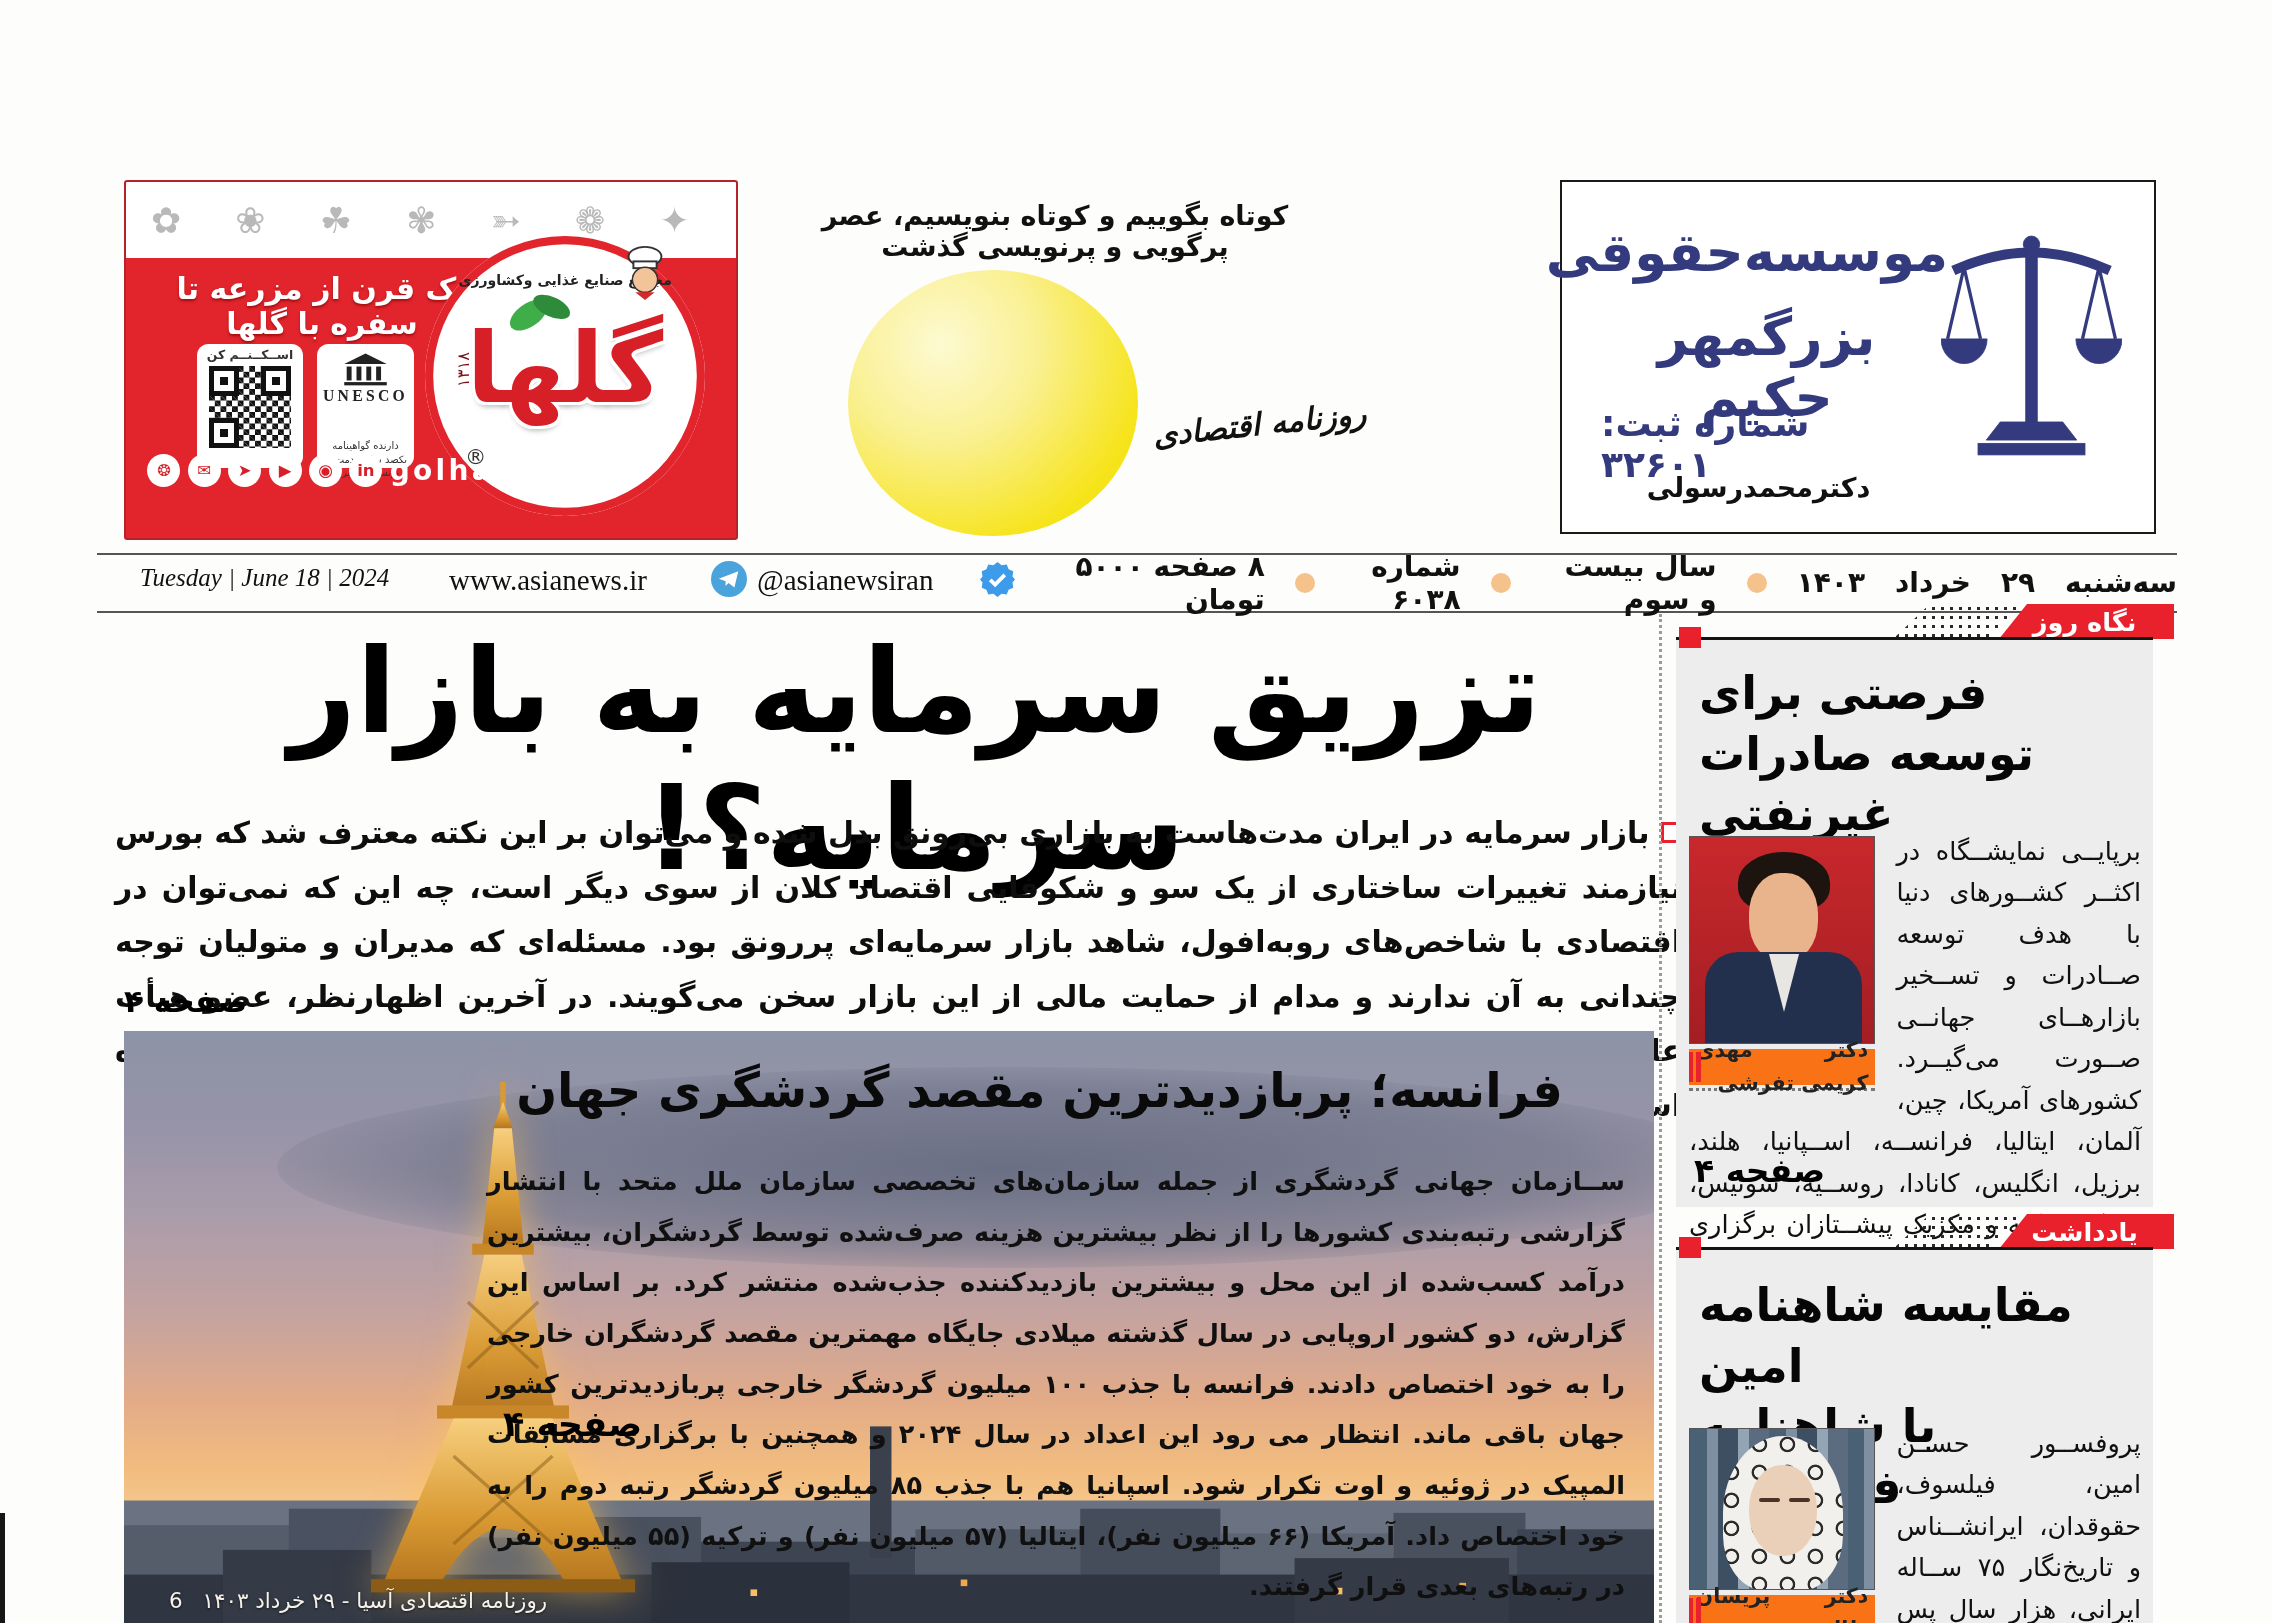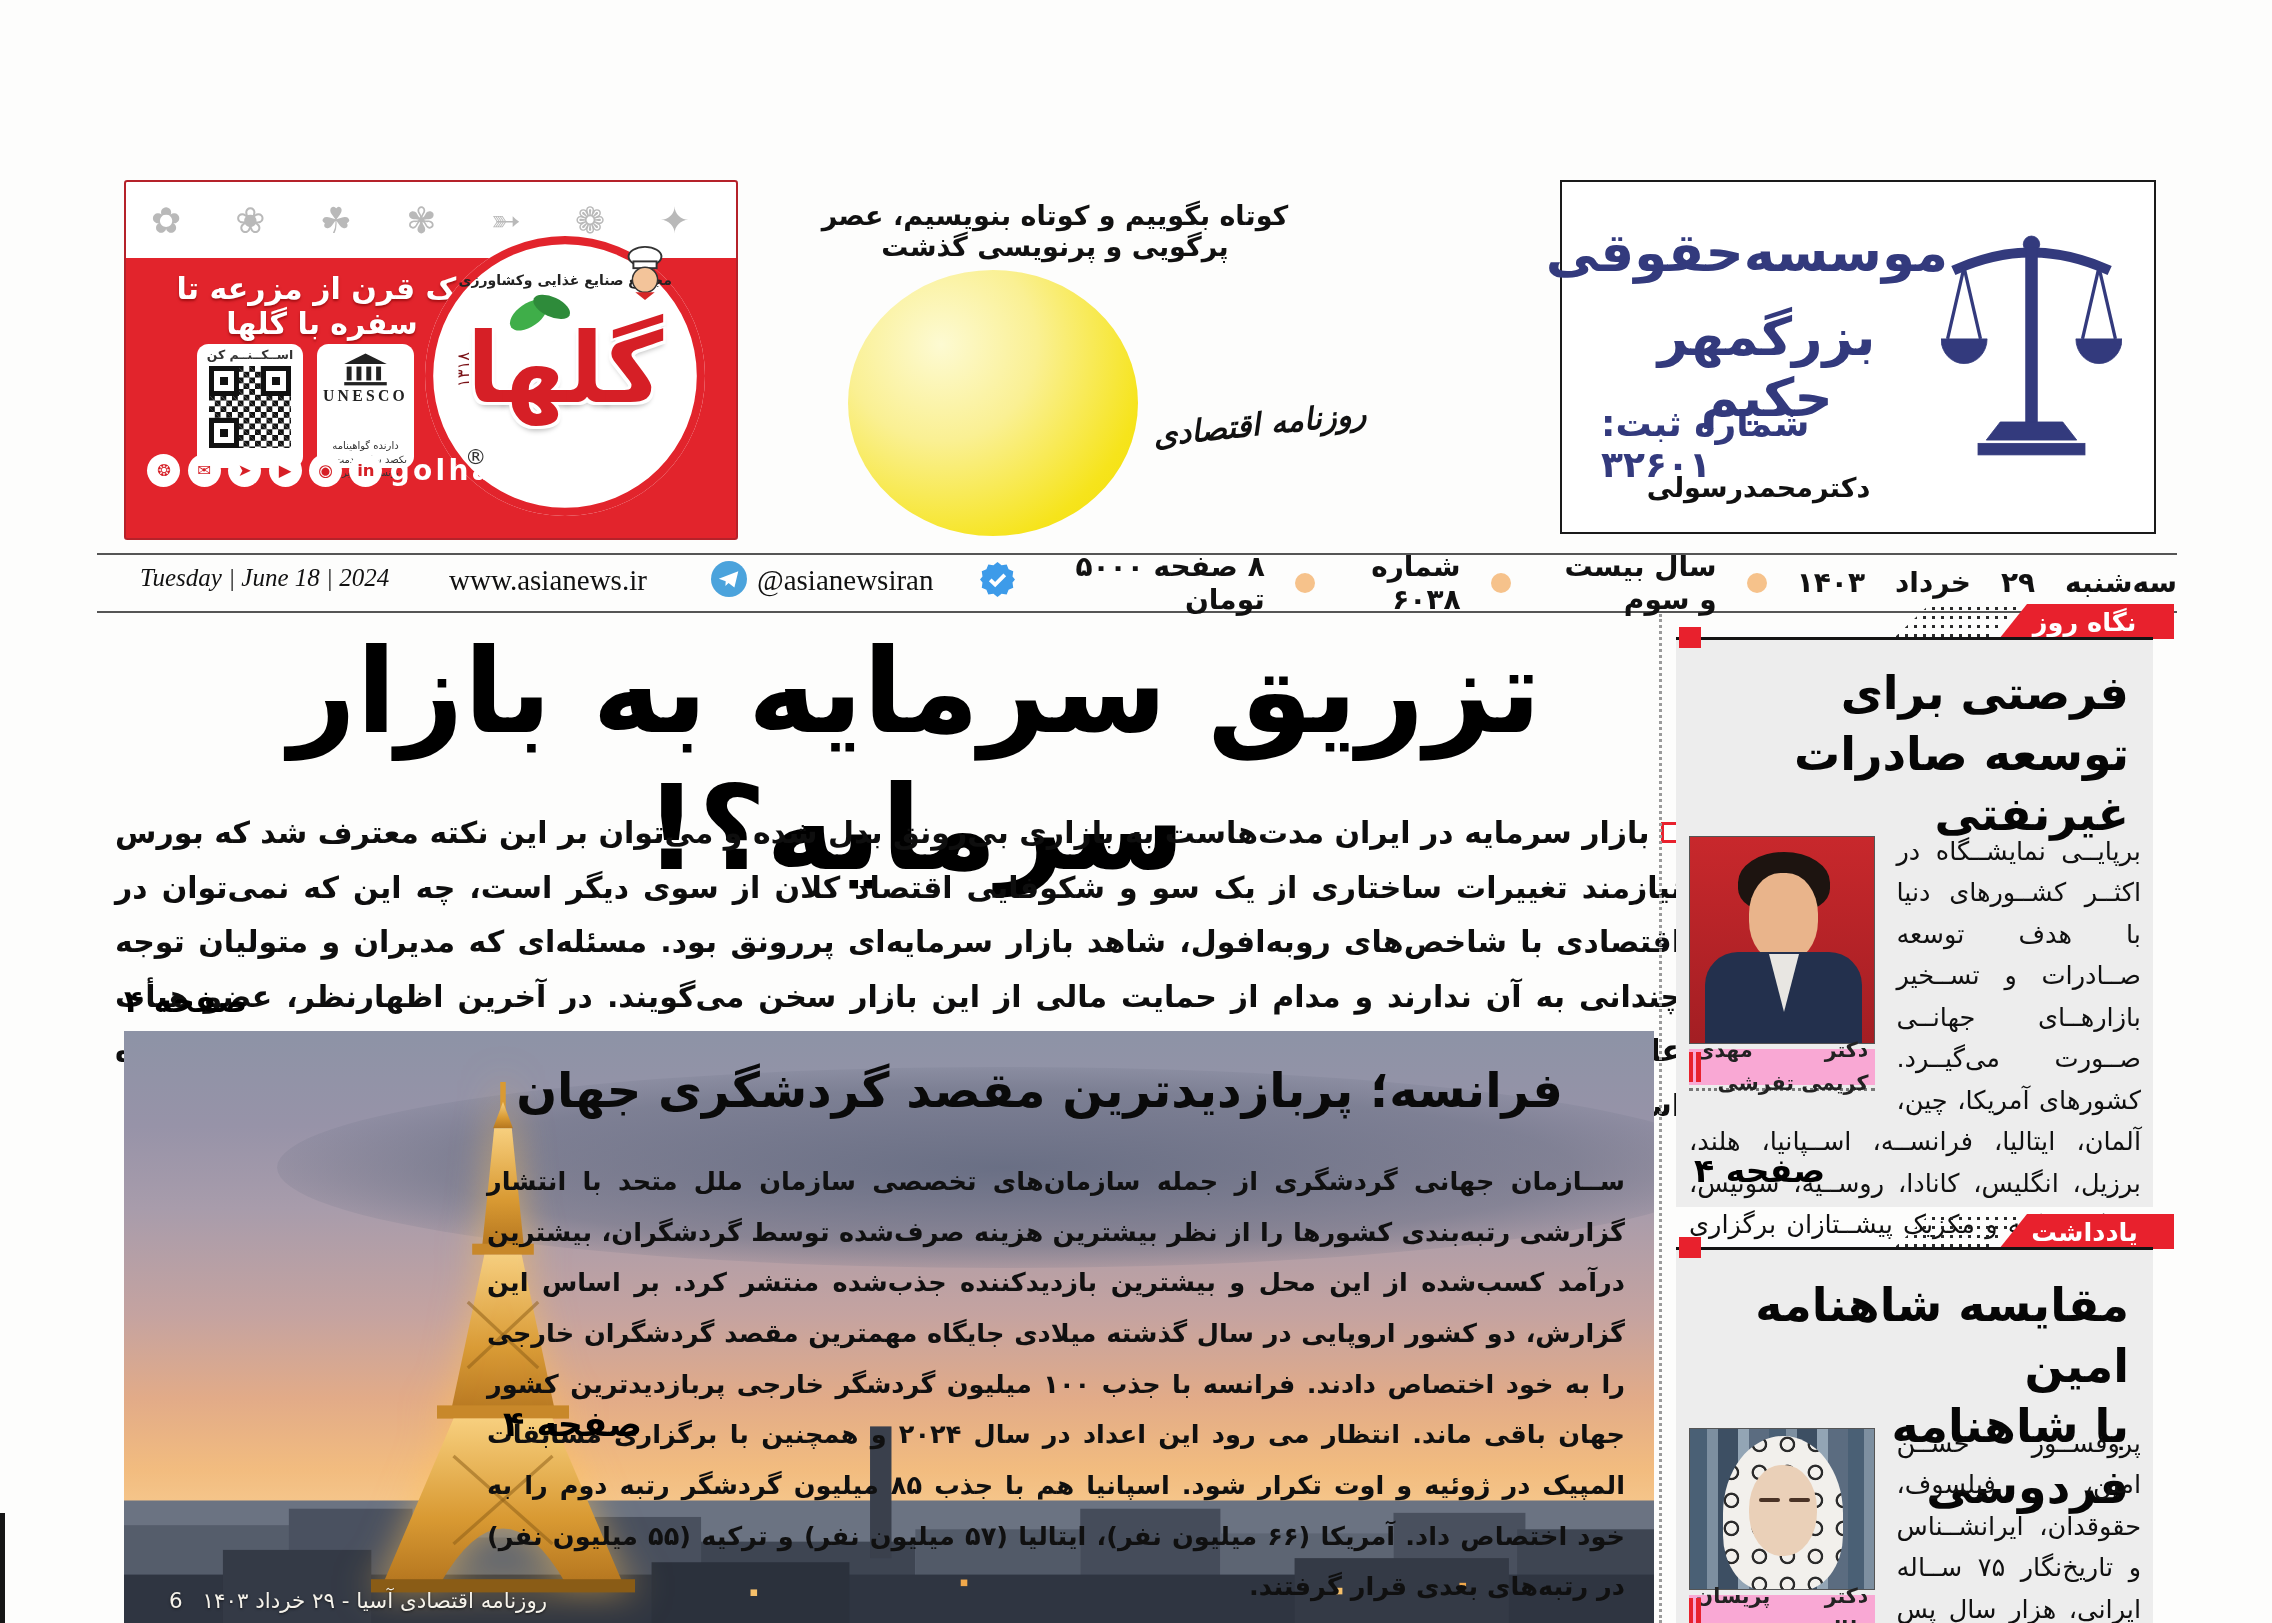--- a/index.html
+++ b/index.html
@@ -79,25 +79,25 @@
   .skyline{position:absolute;left:0;bottom:0;}
 
   
   .vsep{left:1659px;top:614px;height:1009px;width:0;border-left:3.3px dotted #9a9a9a;}
   .sbox{background:#ededed;border-top:3.3px solid #141414;}
   .corner{width:21.4px;height:21.4px;background:#e8212d;}
   .tab{height:35px;background:#e8212d;color:#fff;font-weight:bold;font-size:25.6px;display:flex;align-items:center;justify-content:center;
        clip-path:polygon(16% 0,100% 0,100% 100%,0 100%);padding:0 32px 0 28px;}
   .hatch{height:35px;width:132px;background-image:radial-gradient(#2a2a2a 1.5px,transparent 1.6px);background-size:9px 9px;
          clip-path:polygon(28% 0,100% 0,72% 100%,0 100%);}
-  .stitle{text-align:right;font-size:46px;font-weight:bold;line-height:1.32;white-space:pre-line;color:#060606;}
+  .stitle{text-align:left;font-size:46px;font-weight:bold;line-height:1.32;white-space:pre-line;color:#060606;}
   .sbody{font-size:25.6px;line-height:1.62;text-align:justify;color:#101010;}
   .pwrap{float:left;width:186px;margin:5px 21.4px 6.6px 0;}
   .pframe{width:186px;border:1.6px solid #555;box-sizing:border-box;position:relative;overflow:hidden;}
-  .cap{width:186px;height:36px;background:#f9a8d4;display:flex;align-items:center;justify-content:flex-end;direction:rtl;
+  .cap{width:186px;height:36px;background:#f97316;display:flex;align-items:center;justify-content:flex-end;direction:rtl;
        font-size:20.6px;font-weight:bold;color:#222;padding:0 6.6px;box-sizing:border-box;position:relative;margin-top:5px;}
   .bars{position:absolute;left:0px;right:auto;top:3.3px;width:13px;height:30px;
         background:linear-gradient(90deg,#e8212d 0 4.1px,transparent 4.1px 7.4px,#e8212d 7.4px 11.5px,transparent 11.5px);}
   .capdots{width:186px;border-bottom:3.3px dotted #777;margin-top:3.3px;}
   
   .p1{height:208px;background:linear-gradient(180deg,#c8282c,#a31e23);}
   .p1 .hair{position:absolute;left:48px;top:15px;width:92px;height:61px;border-radius:50% 50% 40% 40%;background:#1d1410;}
   .p1 .face{position:absolute;left:59px;top:36px;width:69px;height:89px;border-radius:46%;background:#e9b астр;}
   .p1 .face{background:#e9b48b;}
   .p1 .suit{position:absolute;left:15px;top:115px;width:157px;height:92px;border-radius:33px 33px 0 0;background:#23304d;}

